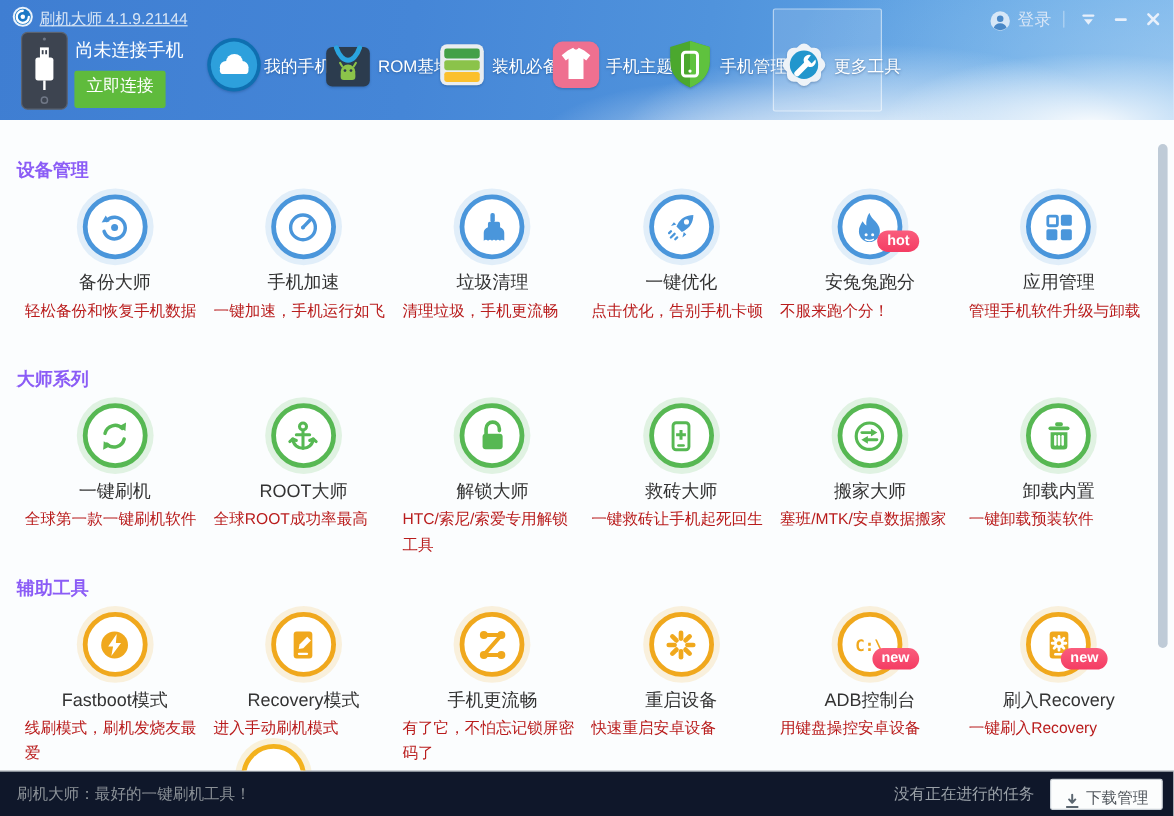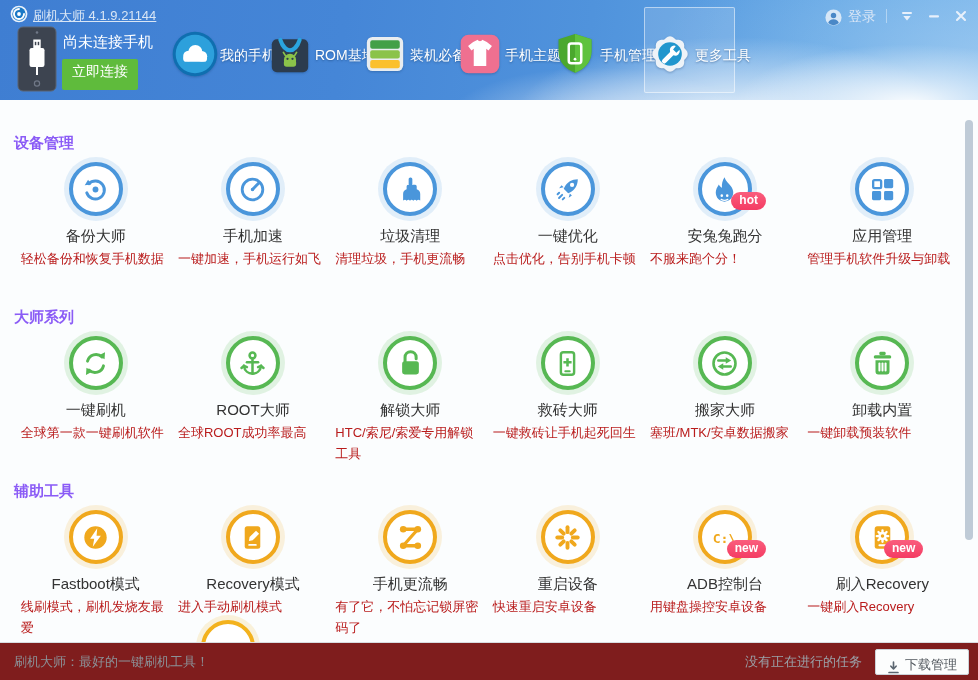--- a/index.html
+++ b/index.html
@@ -77,21 +77,21 @@
     border:4px solid #f3b21d; border-radius:50%; background:#fff;
     box-shadow:0 0 0 5px rgba(243,178,29,.16);
   }
   .scrollbar-thumb {
     position:absolute; right:5px; top:20px; width:8px; height:420px;
     border-radius:4px; background:#bfcbd7; cursor:pointer;
   }
 
   
   .statusbar {
-    height:38px; flex:none; border-top:1px solid #d8dce0; background:#7f1d1d;
+    height:38px; flex:none; border-top:1px solid #d8dce0; background:#0f172a;
     display:flex; align-items:center; padding:0 9px 0 14px; font-size:13px;
   }
   .status-left { flex:1; color:#8b9197; }
   .tasks { color:#9aa1a8; margin-right:13px; }
   .dl-btn {
     display:flex; align-items:flex-end; gap:5px; height:26px; padding:0 11px;
     background:#fcfdfd; border:1px solid #ccd2d8; border-radius:2px; color:#50565c; cursor:pointer;
   }
   .dl-btn svg { width:13px; height:13px; display:block; }
 </style>

